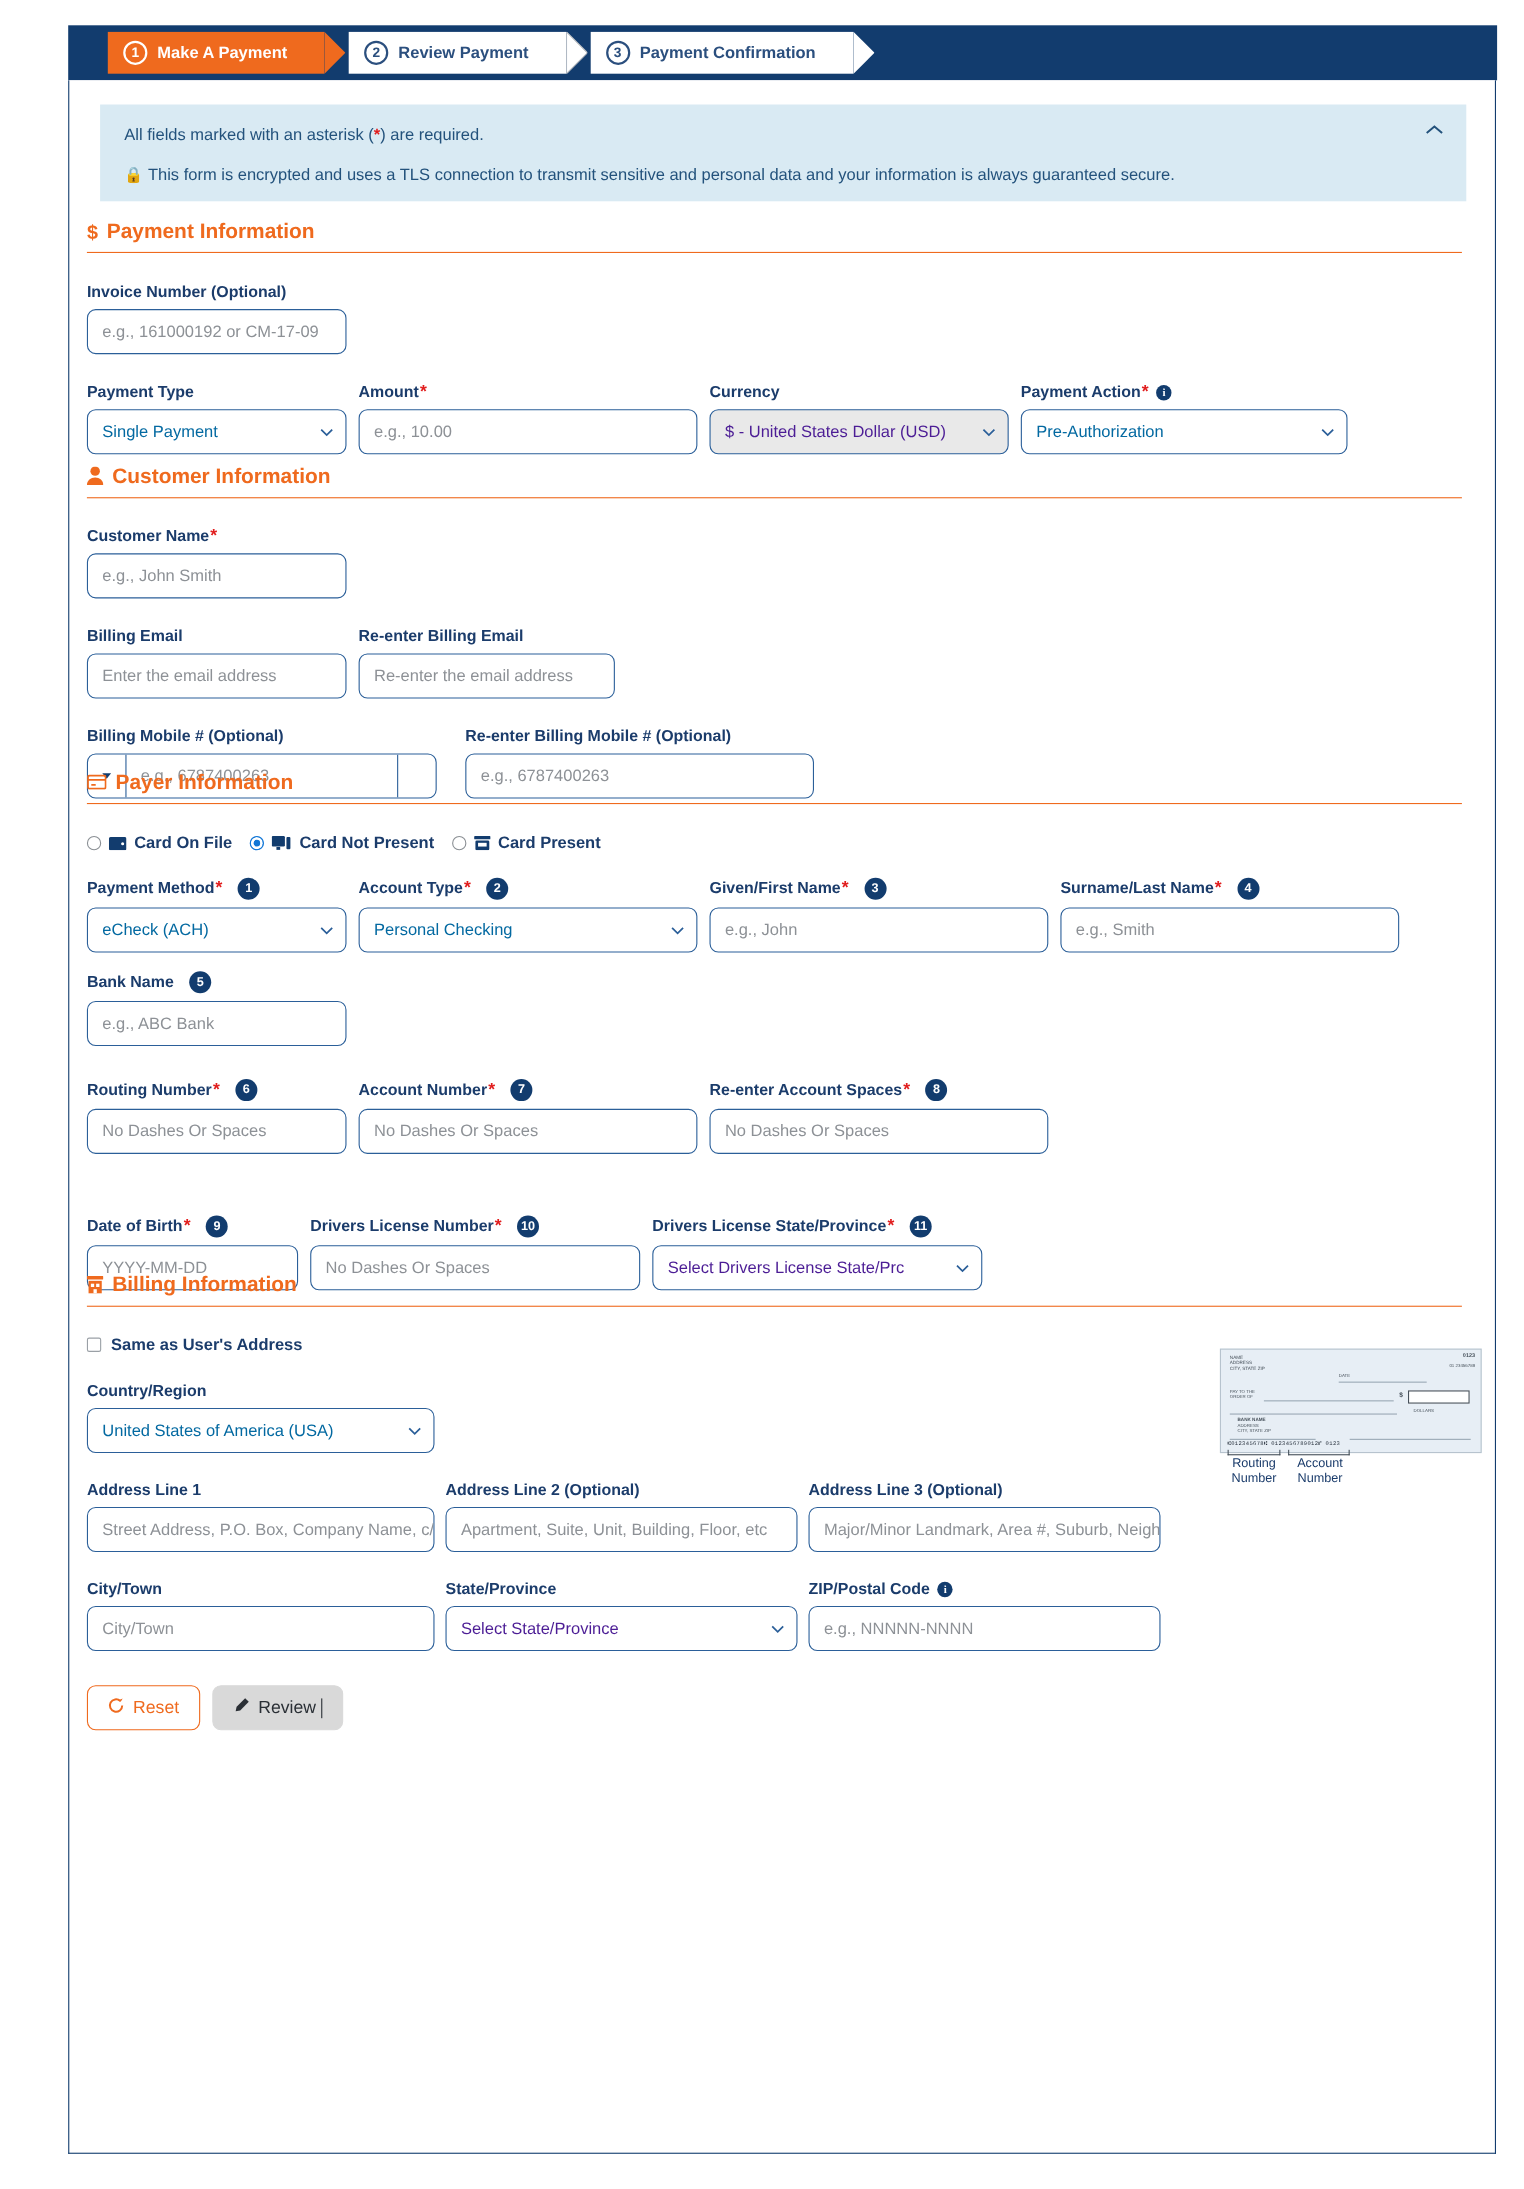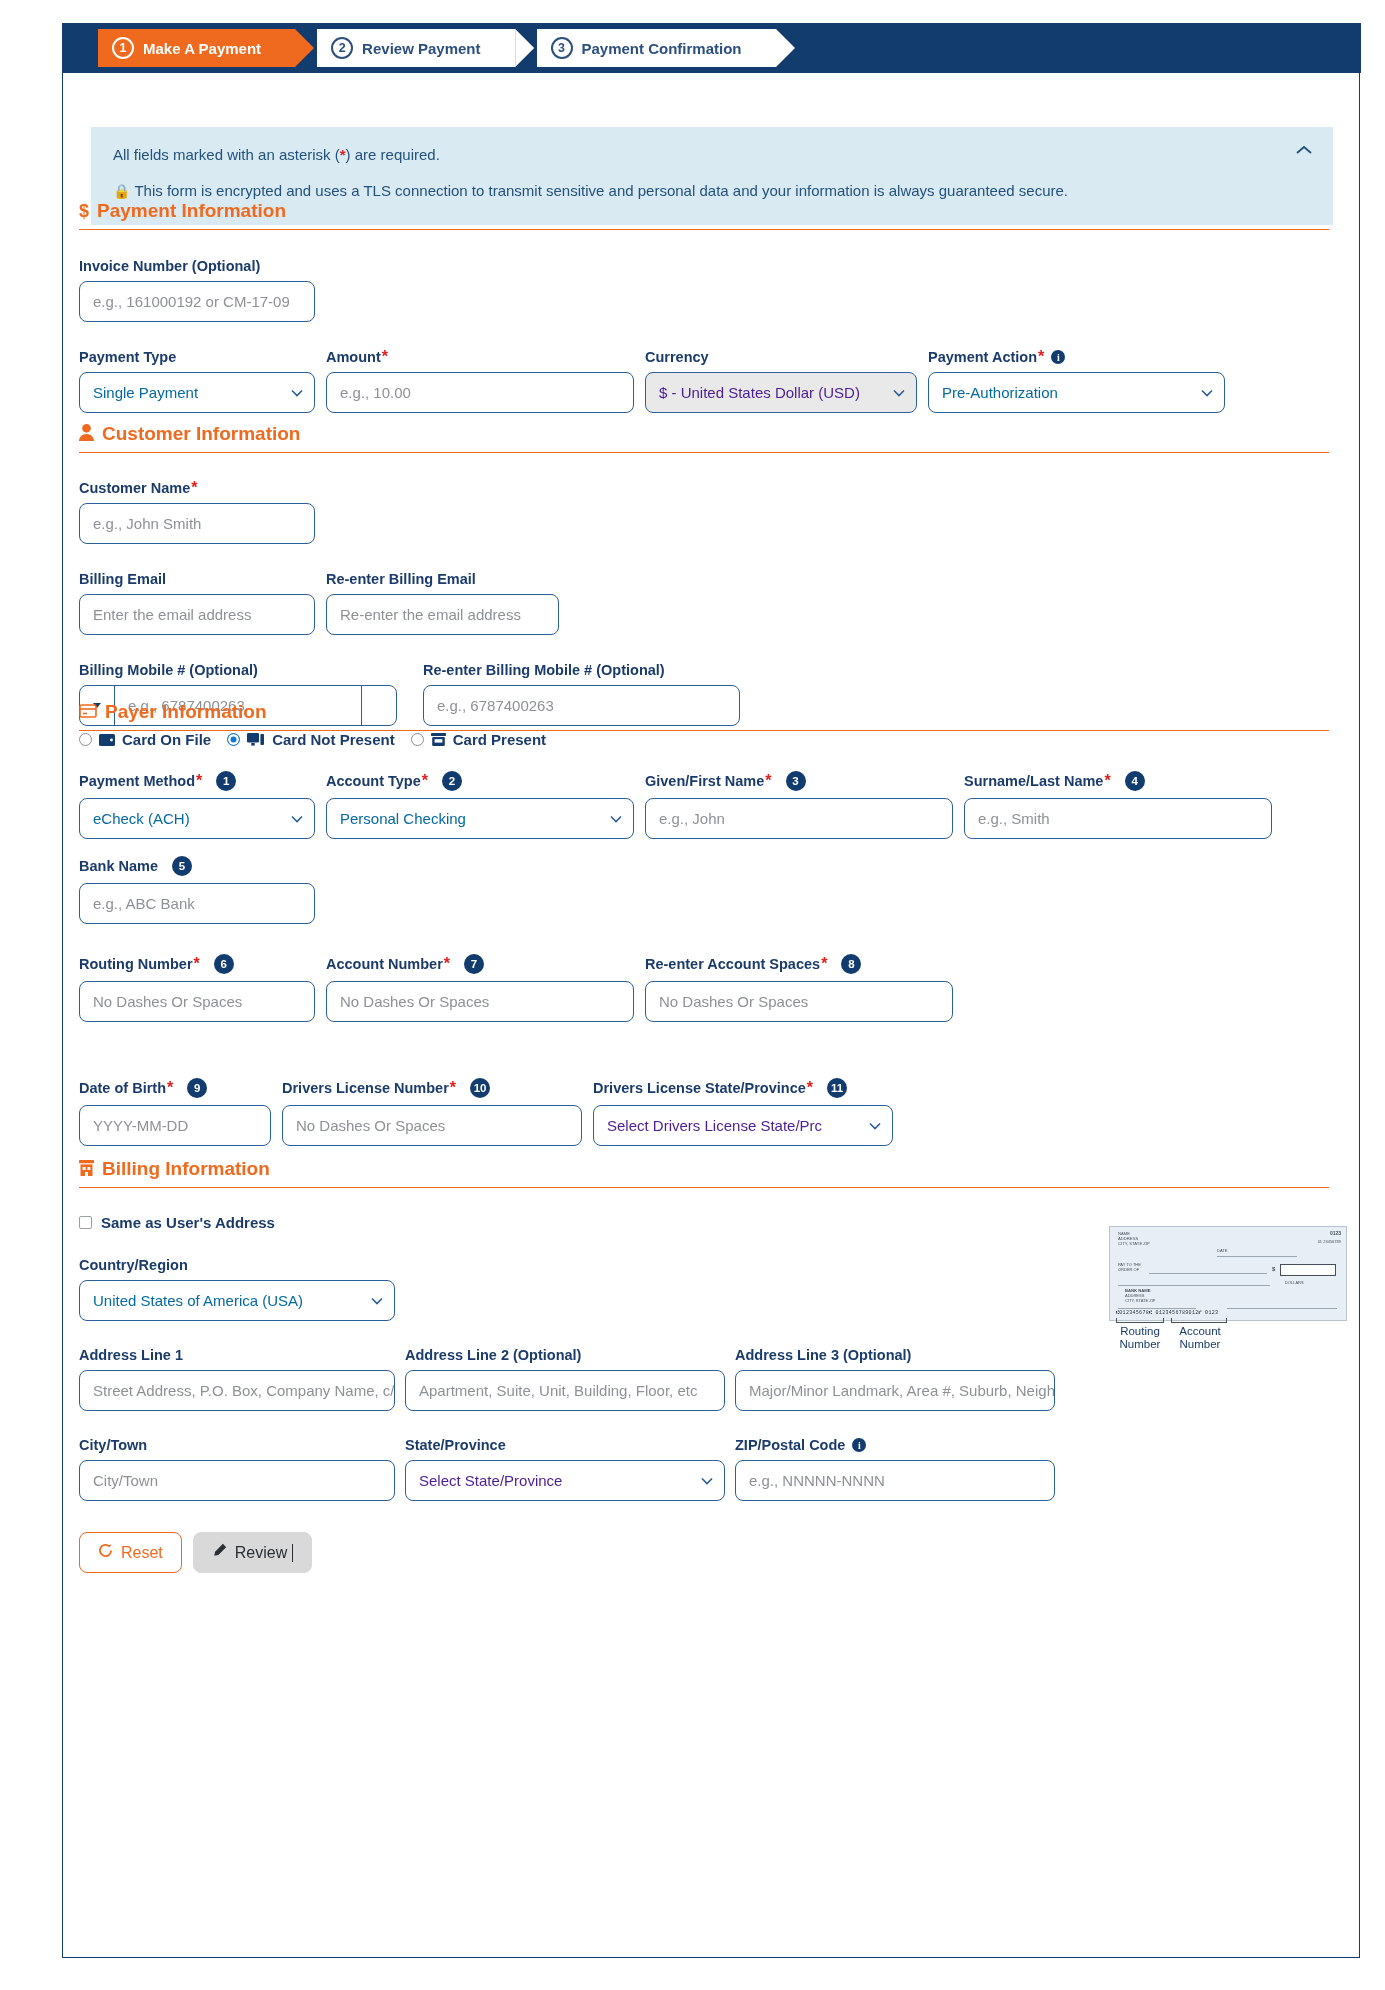--- a/index.html
+++ b/index.html
@@ -38,22 +38,22 @@
   .step.active .num { border-color:#ffffff; color:#ffffff; }
 
   
   .card {
     position:absolute; left:62px; top:73px; width: 1298px; height: 1885px;
     background:#ffffff; border:1px solid #123c6e; border-top:none;
   }
 
   
   .banner {
-    position:absolute; left:28px; top:22px; width: 1242px; height: 98px;
-    background:#d9eaf3; padding: 18px 22px 0 22px; margin-top: 32px;
+    position:absolute; left:28px; top:22px; width: 1242px; height: 88px;
+    background:#d9eaf3; padding: 18px 22px 0 22px;
   }
   .banner-line { font-size: 15px; color:#23527c; line-height:20px; margin-bottom:16px; }
   .banner .req-star { color:#e11d1d; font-weight:700; }
   .banner .lock { color:#3f8bb0; margin-right:4px; font-size:14px; }
   .banner-collapse {
     position:absolute; right: 18px; top: 12px; width:22px; height:22px;
     color:#23527c; cursor:pointer; display:flex; align-items:center; justify-content:center;
   }
 
   
@@ -294,21 +294,21 @@
         <span class="sec-icon">
           <svg width="18" height="14" viewBox="0 0 18 14" fill="none" stroke="#ef6a1e" stroke-width="1.6">
             <rect x="1" y="1" width="16" height="12" rx="1.6"></rect>
               <line x1="1" y1="5" x2="17" y2="5"></line>
               <line x1="4" y1="9.5" x2="8" y2="9.5"></line>
           </svg>
         </span>
         <span>Payer Information</span>
       </div>
 
-      <div class="radiorow" style="gap:16px;">
+      <div class="radiorow" style="margin-top:27px;gap:16px;">
         <div class="radio">
           <span class="dot"></span>
           <span class="ricon">
             <svg width="16" height="12" viewBox="0 0 16 12" fill="#123c6e">
                 <rect x="0" y="0" width="16" height="12" rx="1.5"></rect>
                 <circle cx="12.5" cy="6" r="1.4" fill="#ffffff"></circle>
               </svg>
           </span>
           <span>Card On File</span>
         </div>

